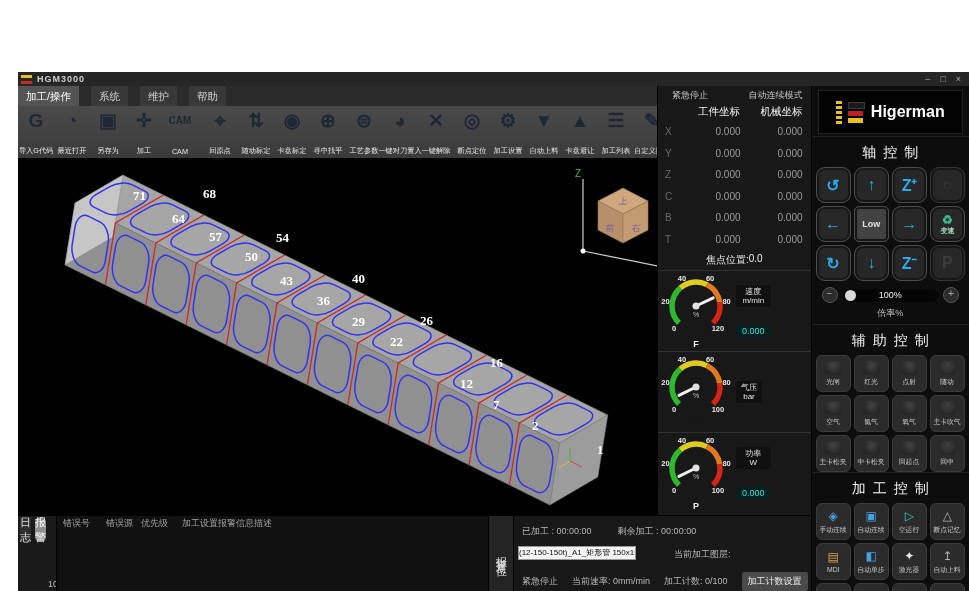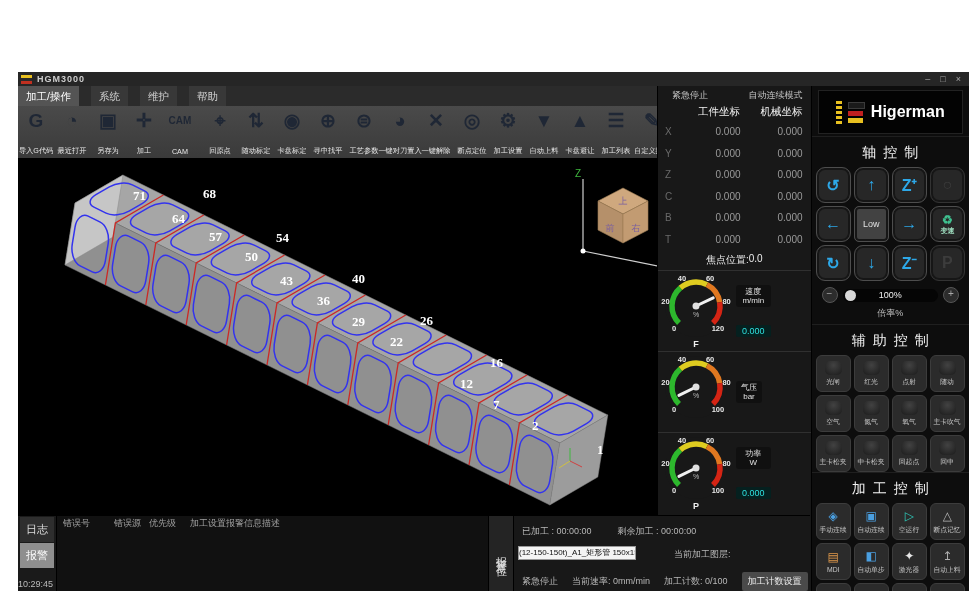--- a/index.html
+++ b/index.html
@@ -59,38 +59,38 @@
   .flag-bars{display:flex;flex-direction:column;gap:2px;}
   .flag-bars i{display:block;width:15px;height:5px;}
   .flag-bars i:nth-child(1){background:#1a1a1a;border:1px solid #3a3a3a;}
   .flag-bars i:nth-child(2){background:#c02020;}
   .flag-bars i:nth-child(3){background:#e8c020;}
   .brand-text{color:#fff;font-weight:bold;font-size:16px;}
   .section-title{text-align:center;color:#f2f2f2;font-size:14px;letter-spacing:7px;text-indent:7px;padding:7px 0 5px;border-top:1px solid #1f1f1f;}
   .axis-grid,.aux-grid,.proc-grid{display:grid;grid-template-columns:repeat(4,1fr);gap:3px;padding:0 4px;}
   .abtn{height:34px;background:#272727;border:1px solid #4d4d4d;border-radius:9px;display:flex;flex-direction:column;align-items:center;justify-content:center;color:#2da8e8;font-size:16px;font-weight:bold;box-shadow:inset 0 0 0 2px #161616;}
   .abtn.dim{color:#3c3c3c;border-color:#333;}
-  .abtn.low{background:#424242;color:#e0e0e0;font-size:9px;font-weight:normal;border-radius:5px;}
+  .abtn.low{background:#424242;color:#e0e0e0;font-size:9px;font-weight:bold;border-radius:5px;}
   .abtn.green{color:#3fc08f;font-size:12px;}
   .abtn .asub{font-size:7px;color:#9fdfc0;line-height:8px;}
   .slider-row{display:flex;align-items:center;gap:5px;padding:6px 10px 2px;}
   .sbtn{width:14px;height:14px;border-radius:50%;background:#2c2c2c;border:1px solid #555;color:#aaa;font-size:10px;line-height:12px;text-align:center;}
   .strack{flex:1;height:13px;background:#050505;border-radius:7px;position:relative;display:flex;align-items:center;justify-content:center;color:#f0f0f0;font-size:9px;}
   .sknob{position:absolute;left:2px;top:1px;width:11px;height:11px;border-radius:50%;background:#d8d8d8;}
   .rate-label{text-align:center;font-size:9px;color:#c0c0c0;padding:2px 0 4px;}
   .gbtn{height:35px;background:#2b2b2b;border:1px solid #3c3c3c;border-radius:6px;display:flex;flex-direction:column;align-items:center;justify-content:center;gap:1px;overflow:hidden;}
   .knob{width:17px;height:14px;border-radius:5px;background:radial-gradient(circle at 50% 30%,#424242,#1b1b1b);}
   .blabel{font-size:8px;color:#c8c8c8;white-space:nowrap;transform:scale(.85);}
   .picon{font-size:12px;line-height:14px;}
 
   
   .statusbar{position:absolute;left:0;top:443px;width:792px;height:76px;background:#1a1a1a;border-top:1px solid #000;display:flex;}
-  .log-tabs{width:38px;display:flex;flex-direction:column;}
+  .log-tabs{width:38px;display:flex;}
   .stab{height:25px;margin:1px 2px 0;background:#2e2e2e;color:#ddd;font-size:11px;display:flex;align-items:center;justify-content:center;}
-  .stab.active{background:#8f8f8f;color:#fff;}
+  .stab.active{background:#8f8f8f;color:#fff;border-radius:7px;}
   .sb-time{margin-top:auto;font-size:9px;color:#bbb;padding-bottom:3px;}
   .alarm{flex:1;background:#111;border-left:1px solid #000;position:relative;}
   .alarm-head{display:flex;font-size:9px;color:#a0a0a0;height:15px;align-items:center;}
   .alarm-head span{white-space:nowrap;}
   .alarm-reset{width:24px;background:#242424;border-left:1px solid #000;color:#e0e0e0;font-size:11px;
     display:flex;align-items:center;justify-content:center;writing-mode:vertical-lr;letter-spacing:3px;}
   .proc-info{width:296px;background:#181818;border-left:1px solid #000;position:relative;font-size:9px;color:#b8b8b8;}
   .pi-row1{position:absolute;left:8px;top:9px;display:flex;gap:26px;}
   .file-field{position:absolute;left:4px;top:30px;width:116px;height:12px;background:#f4f4f4;color:#111;
     font-size:8px;line-height:12px;border:1px solid #999;white-space:nowrap;overflow:hidden;}
@@ -570,21 +570,21 @@
 
     <div class="statusbar">
       <div class="log-tabs" id="log-tabs">
           <div class="stab">日志</div>
           <div class="stab active">报警</div>
           <div class="sb-time">10:29:45</div>
         </div>
       <div class="alarm">
         <div class="alarm-head" id="alarm-head">
             <span style="margin-left: 6px;">错误号</span>
-            <span style="margin-left: 24px;">错误源</span>
+            <span style="margin-left: 16px;">错误源</span>
             <span style="margin-left: 8px;">优先级</span>
             <span style="margin-left: 14px;">加工设置</span>
             <span style="">报警信息描述</span>
           </div>
       </div>
       <div class="alarm-reset">报警复位</div>
       <div class="proc-info">
         <div class="pi-row1">
           <span><span>已加工 :</span> <span>00:00:00</span></span>
           <span><span>剩余加工 :</span> <span>00:00:00</span></span>

